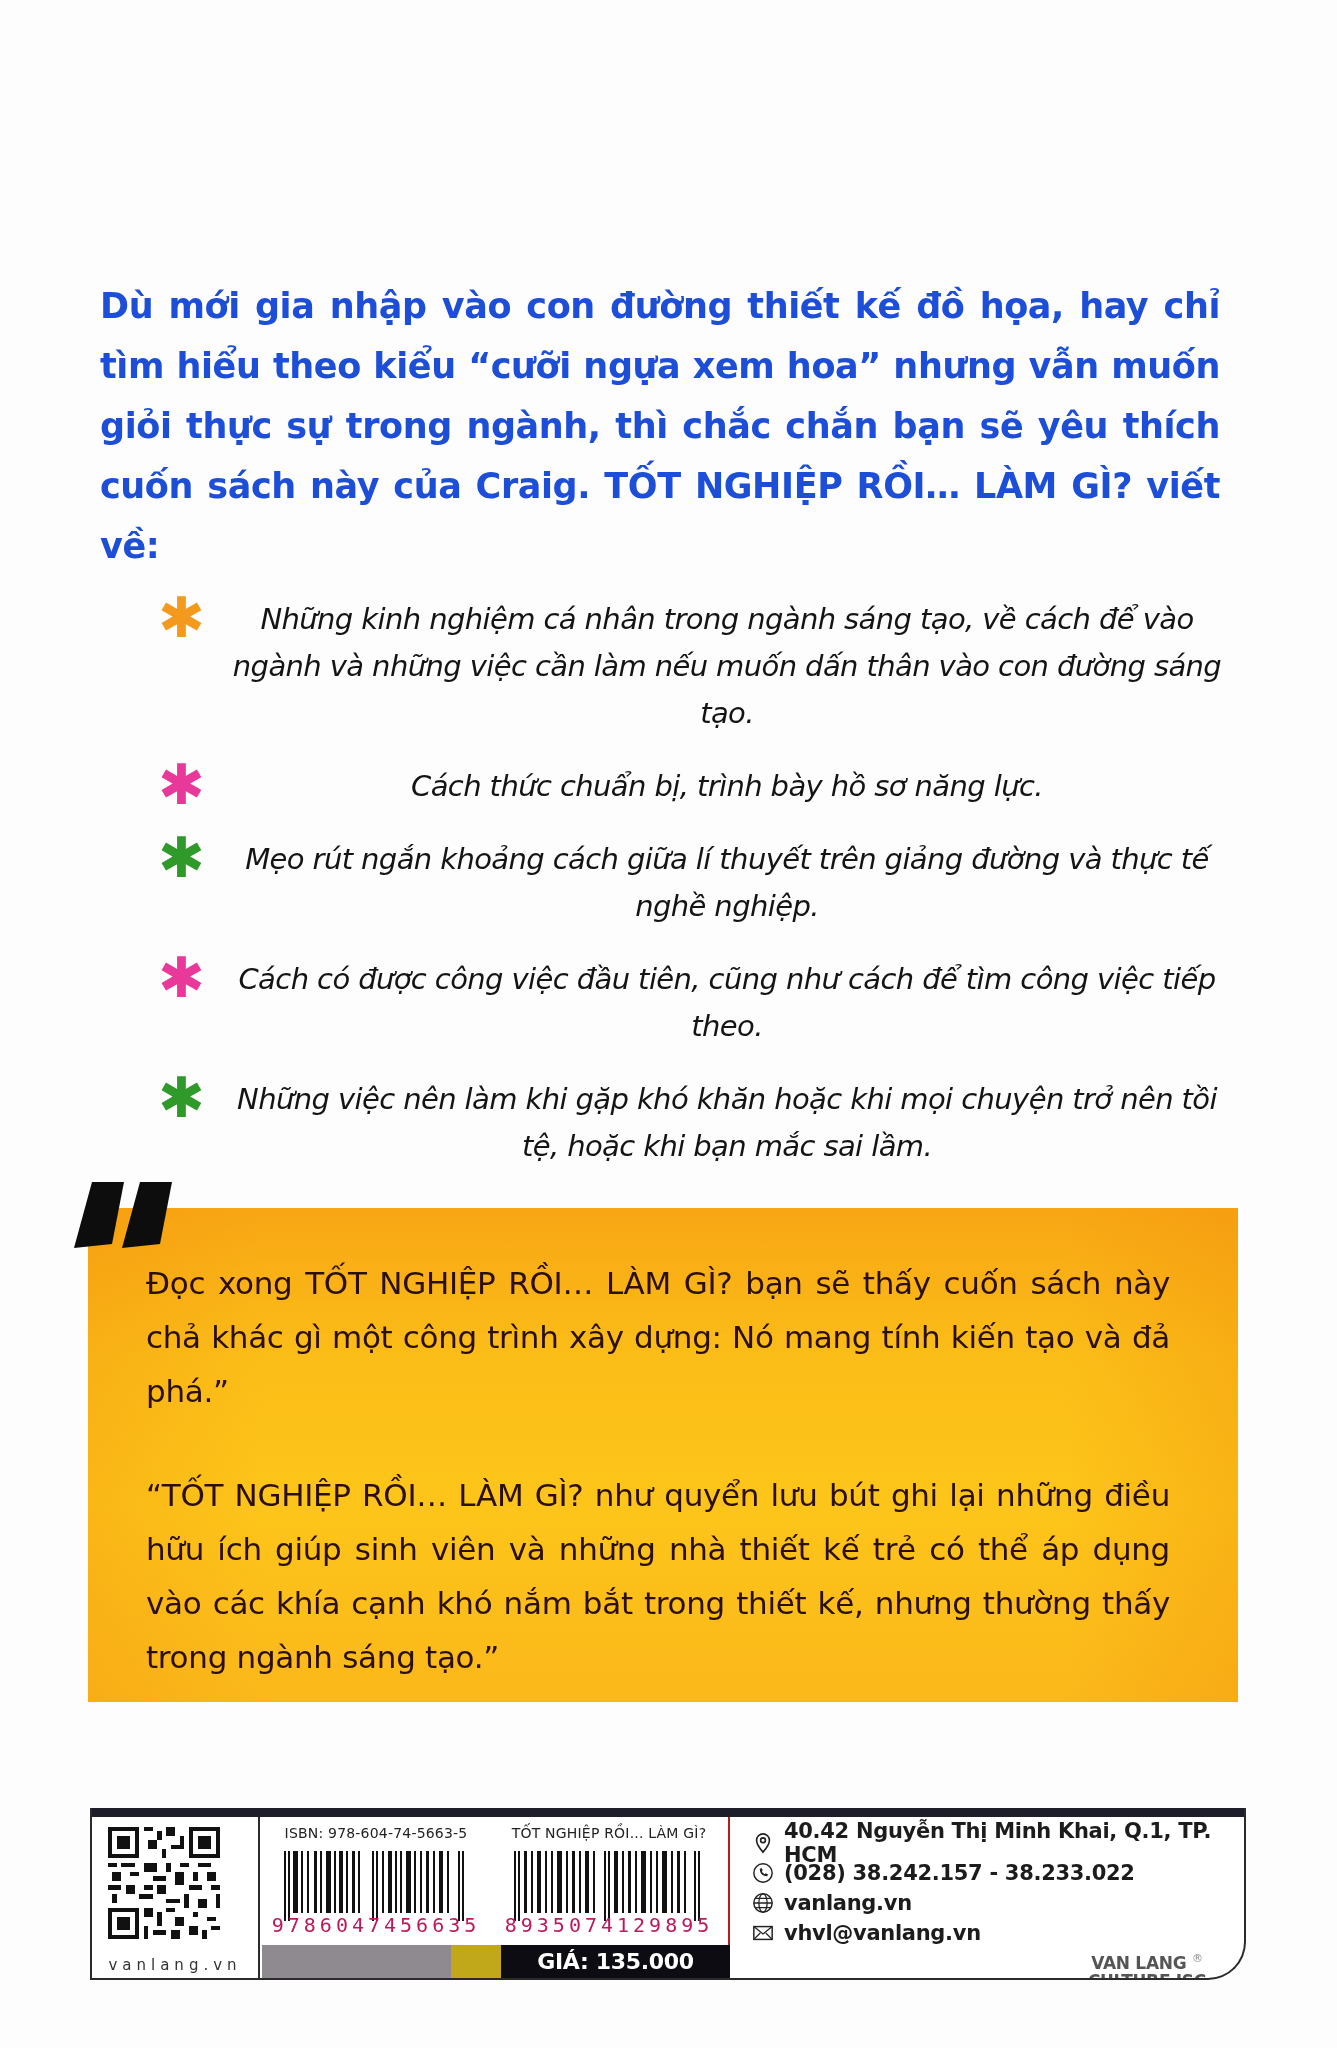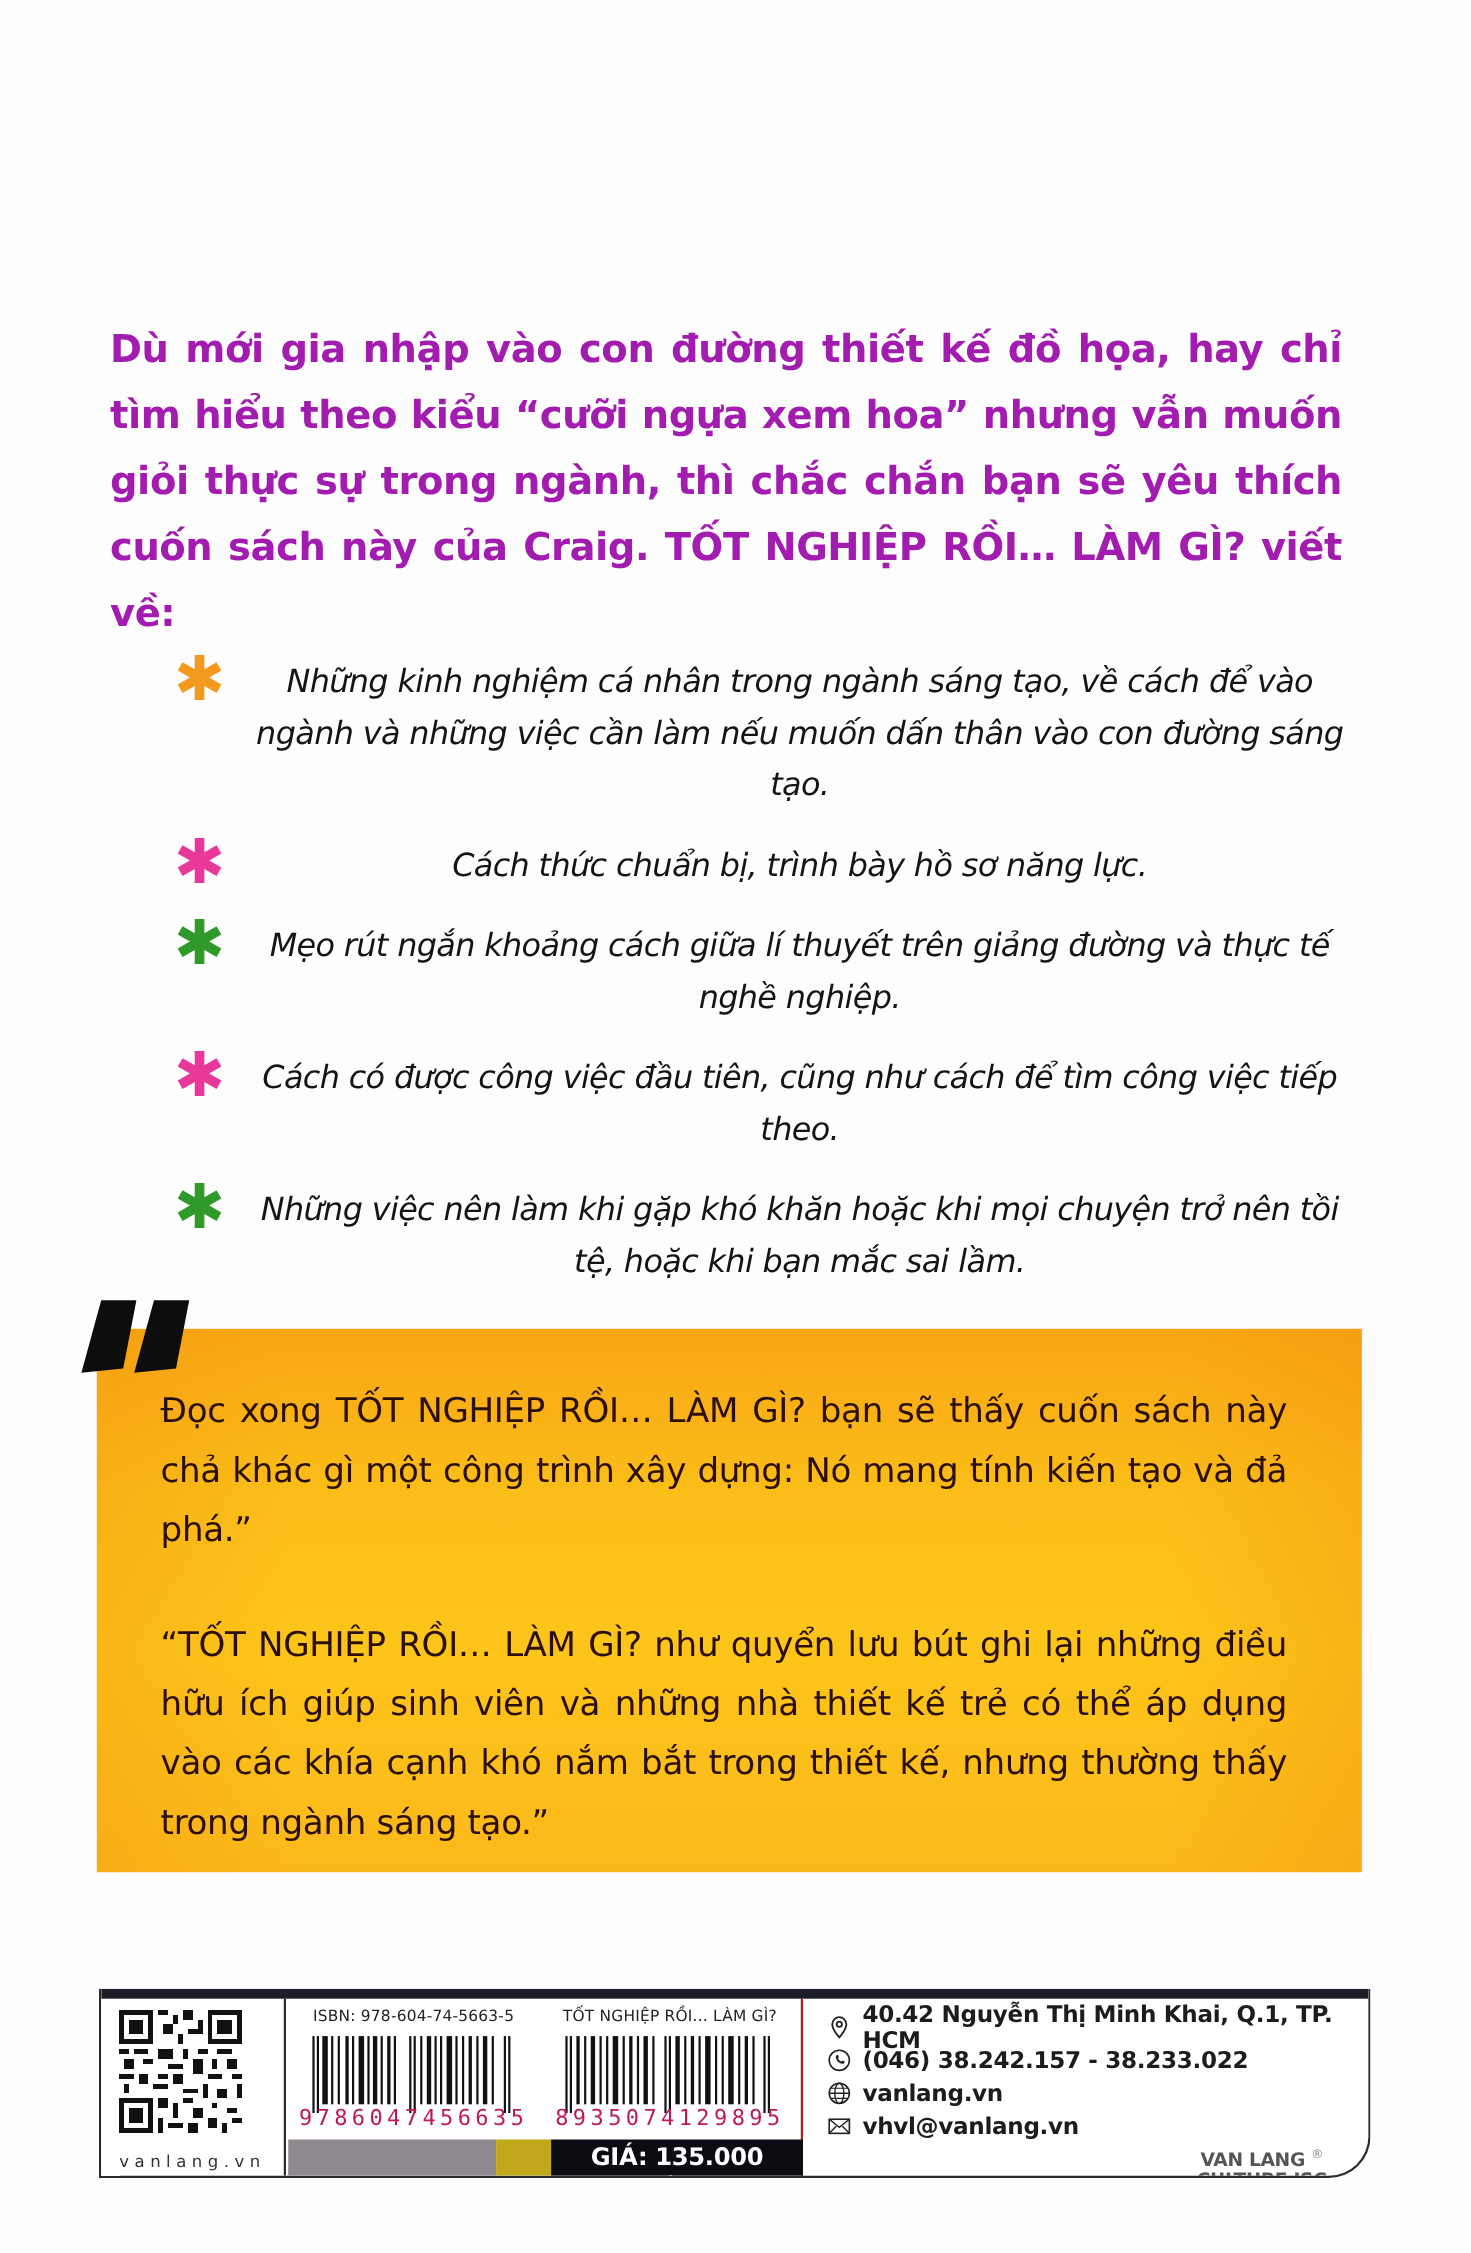--- a/index.html
+++ b/index.html
@@ -1,21 +1,21 @@
 <!DOCTYPE html>
 <html><head>
 <meta charset="utf-8">
 <style>
   * { box-sizing: border-box; margin: 0; padding: 0; }
   html, body { width: 1337px; height: 2048px; background: #fdfdfd; overflow: hidden; }
   body { position: relative; font-family: "DejaVu Sans", "Liberation Sans", sans-serif; }
 
   .intro {
-    position: absolute; left: 100px; top: 288px; width: 1120px;
-    color: #a21caf; font-weight: bold; font-size: 35px; line-height: 60px;
+    position: absolute; left: 100px; top: 276px; width: 1120px;
+    color: #1d4ed8; font-weight: bold; font-size: 35px; line-height: 60px;
     letter-spacing: -0.4px; text-align: justify; text-align-last: left;
   }
 
   .bullets { position: absolute; left: 158px; top: 596px; width: 1072px; }
   .bullet { position: relative; padding-left: 66px; margin-bottom: 26px; }
   .bullet .star {
     position: absolute; left: 0; top: -6px; font-size: 56px; line-height: 56px;
     font-weight: bold; font-family: "DejaVu Sans", sans-serif;
   }
   .bullet .btext {
@@ -260,21 +260,21 @@
           <path d="M12 2a7 7 0 0 0-7 7c0 5 7 13 7 13s7-8 7-13a7 7 0 0 0-7-7z" fill="none" stroke="#222" stroke-width="1.8"></path>
           <circle cx="12" cy="9" r="2.6" fill="none" stroke="#222" stroke-width="1.8"></circle>
         </svg>
       <span>40.42 Nguyễn Thị Minh Khai, Q.1, TP. HCM</span>
     </div>
     <div class="contact-row">
       <svg viewBox="0 0 24 24">
           <circle cx="12" cy="12" r="10" fill="none" stroke="#222" stroke-width="1.6"></circle>
           <path d="M8.5 7.5c0 5 3 8 8 8l1-2-2.5-1.2-1 1c-1.5-.6-2.7-1.8-3.3-3.3l1-1L10.5 6.5z" fill="#222"></path>
         </svg>
-      <span>(046) 38.242.157 - 38.233.022</span>
+      <span>(028) 38.242.157 - 38.233.022</span>
     </div>
     <div class="contact-row">
       <svg viewBox="0 0 24 24">
           <circle cx="12" cy="12" r="10" fill="none" stroke="#222" stroke-width="1.6"></circle>
           <ellipse cx="12" cy="12" rx="4.5" ry="10" fill="none" stroke="#222" stroke-width="1.4"></ellipse>
           <line x1="2" y1="12" x2="22" y2="12" stroke="#222" stroke-width="1.4"></line>
           <line x1="4" y1="7" x2="20" y2="7" stroke="#222" stroke-width="1.2"></line>
           <line x1="4" y1="17" x2="20" y2="17" stroke="#222" stroke-width="1.2"></line>
         </svg>
       <span>vanlang.vn</span>

